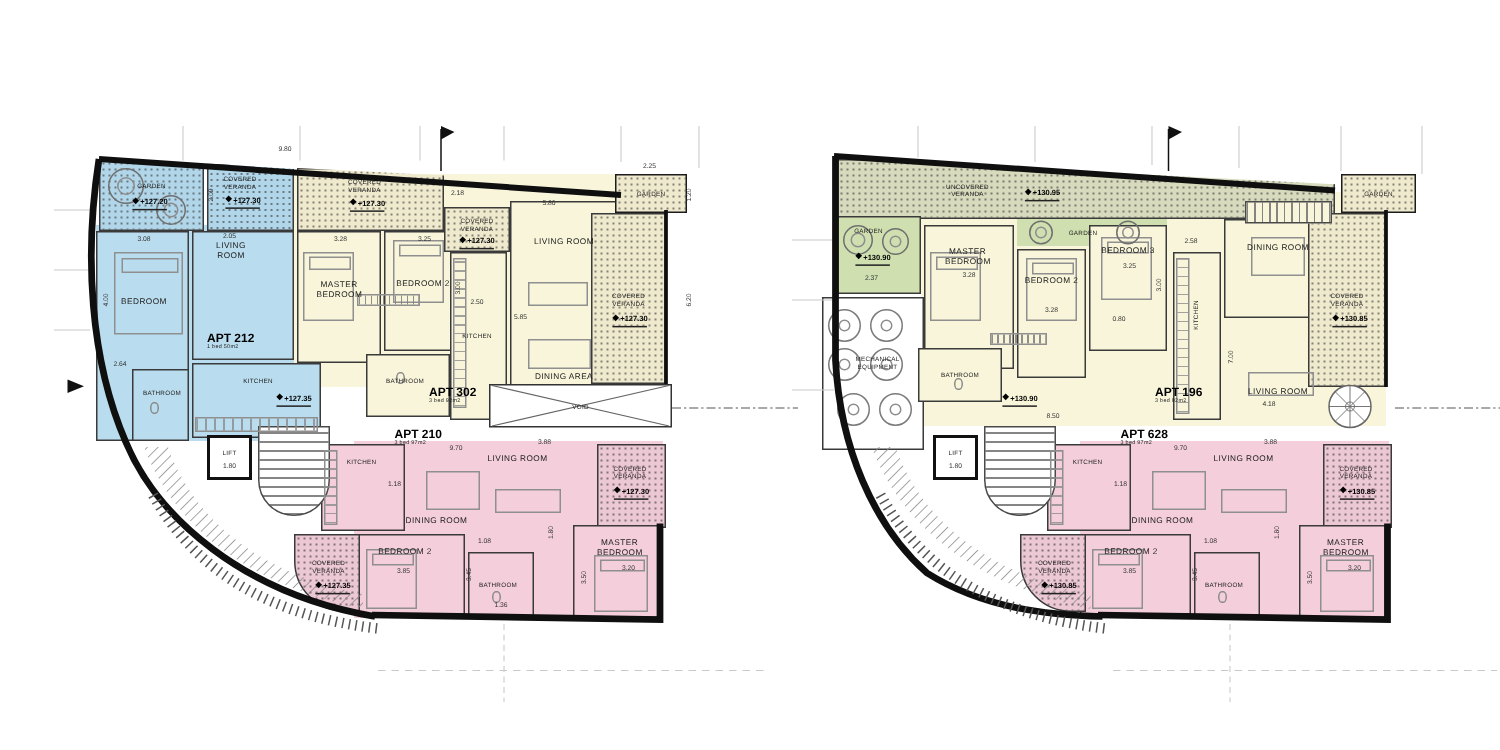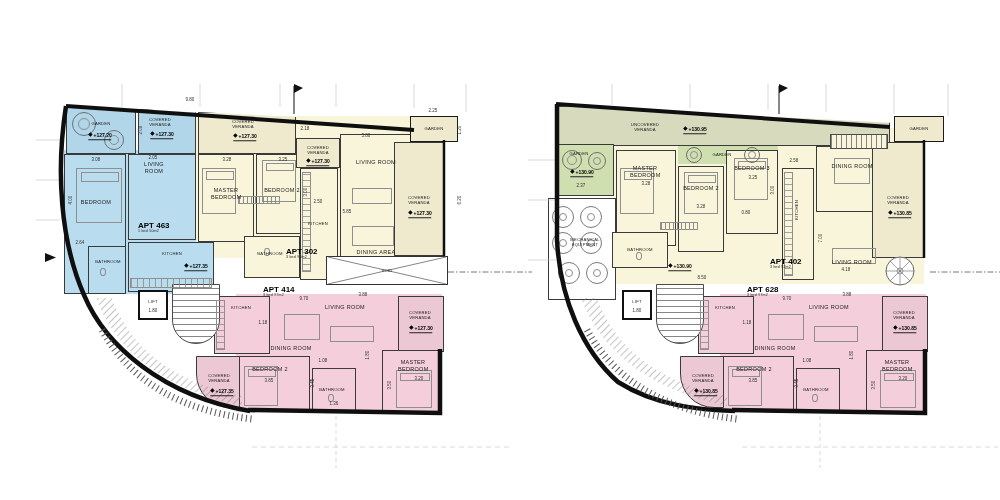--- a/index.html
+++ b/index.html
@@ -241,21 +241,21 @@
       <span>+127.30</span>
     </div>
   <div class="lbl tiny w2" style="left:243px;top:124px;width:34px;">COVERED VERANDA</div>
   <div class="lvl" style="left:245px;top:137px;">
       <span class="di">◆</span>
       <span>+127.30</span>
     </div>
   <div class="lbl" style="left:96px;top:202px;">BEDROOM</div>
   <div class="lbl w2" style="left:154px;top:168px;width:26px;">LIVING ROOM</div>
   <div class="apt" style="left:138px;top:222px;">
-    <span>APT 463</span>
+    <span>APT 212</span>
     <span class="sub"><span>1 bed</span> <span>50m2</span></span>
   </div>
   <div class="lbl tiny" style="left:172px;top:254px;">KITCHEN</div>
   <div class="lbl tiny" style="left:108px;top:262px;">BATHROOM</div>
   <div class="lbl w2" style="left:226px;top:194px;width:30px;">MASTER BEDROOM</div>
   <div class="lbl" style="left:282px;top:190px;">BEDROOM 2</div>
   <div class="lbl tiny" style="left:270px;top:254px;">BATHROOM</div>
   <div class="lbl tiny" style="left:318px;top:224px;">KITCHEN</div>
   <div class="lbl tiny w2" style="left:318px;top:150px;width:28px;">COVERED VERANDA</div>
   <div class="lvl" style="left:318px;top:162px;">
@@ -263,21 +263,21 @@
       <span>+127.30</span>
     </div>
   <div class="lbl" style="left:376px;top:162px;">LIVING ROOM</div>
   <div class="lbl" style="left:376px;top:252px;">DINING AREA</div>
   <div class="lbl tiny w2" style="left:419px;top:200px;width:28px;">COVERED VERANDA</div>
   <div class="lvl" style="left:420px;top:214px;">
       <span class="di">◆</span>
       <span>+127.30</span>
     </div>
   <div class="lbl tiny" style="left:434px;top:129px;">GARDEN</div>
-  <div class="apt" style="left:286px;top:248px;">
+  <div class="apt" style="left:286px;top:258px;">
     <span>APT 302</span>
     <span class="sub"><span>3 bed</span> <span>92m2</span></span>
   </div>
   <div class="lvl" style="left:196px;top:267px;">
       <span class="di">◆</span>
       <span>+127.35</span>
     </div>
   <div class="lbl tiny" style="left:387px;top:271px;">VOID</div>
   <div class="lbl tiny" style="left:153px;top:302px;">LIFT</div>
   <div class="dim" style="left:153px;top:311px;">1.80</div>
@@ -291,21 +291,21 @@
     </div>
   <div class="lbl" style="left:270px;top:369px;">BEDROOM 2</div>
   <div class="lbl tiny" style="left:332px;top:390px;">BATHROOM</div>
   <div class="lbl w2" style="left:413px;top:366px;width:30px;">MASTER BEDROOM</div>
   <div class="lbl tiny w2" style="left:219px;top:378px;width:28px;">COVERED VERANDA</div>
   <div class="lvl" style="left:222px;top:392px;">
       <span class="di">◆</span>
       <span>+127.35</span>
     </div>
   <div class="apt" style="left:263px;top:286px;">
-    <span>APT 414</span>
+    <span>APT 210</span>
     <span class="sub"><span>3 bed</span> <span>97m2</span></span>
   </div>
 
   <div class="dim" style="left:190px;top:100px;">9.80</div>
   <div class="dim" style="left:433px;top:111px;">2.25</div>
   <div class="dim" style="left:366px;top:136px;">5.80</div>
   <div class="dim" style="left:305px;top:129px;">2.18</div>
   <div class="dim v" style="left:141px;top:130px;">2.09</div>
   <div class="dim" style="left:96px;top:160px;">3.08</div>
   <div class="dim v" style="left:71px;top:200px;">4.00</div>
@@ -348,21 +348,21 @@
   <div class="lbl tiny vert" style="left:797px;top:210px;">KITCHEN</div>
   <div class="lbl" style="left:852px;top:166px;">DINING ROOM</div>
   <div class="lbl" style="left:852px;top:262px;">LIVING ROOM</div>
   <div class="lbl tiny w2" style="left:898px;top:200px;width:28px;">COVERED VERANDA</div>
   <div class="lvl" style="left:900px;top:214px;">
       <span class="di">◆</span>
       <span>+130.85</span>
     </div>
   <div class="lbl tiny" style="left:919px;top:129px;">GARDEN</div>
   <div class="apt" style="left:770px;top:258px;">
-    <span>APT 402</span>
+    <span>APT 196</span>
     <span class="sub"><span>3 bed</span> <span>92m2</span></span>
   </div>
   <div class="lvl" style="left:680px;top:267px;">
       <span class="di">◆</span>
       <span>+130.90</span>
     </div>
   <div class="lbl tiny" style="left:637px;top:302px;">LIFT</div>
   <div class="dim" style="left:637px;top:311px;">1.80</div>
   <div class="lbl tiny" style="left:725px;top:308px;">KITCHEN</div>
   <div class="lbl" style="left:829px;top:307px;">LIVING ROOM</div>

